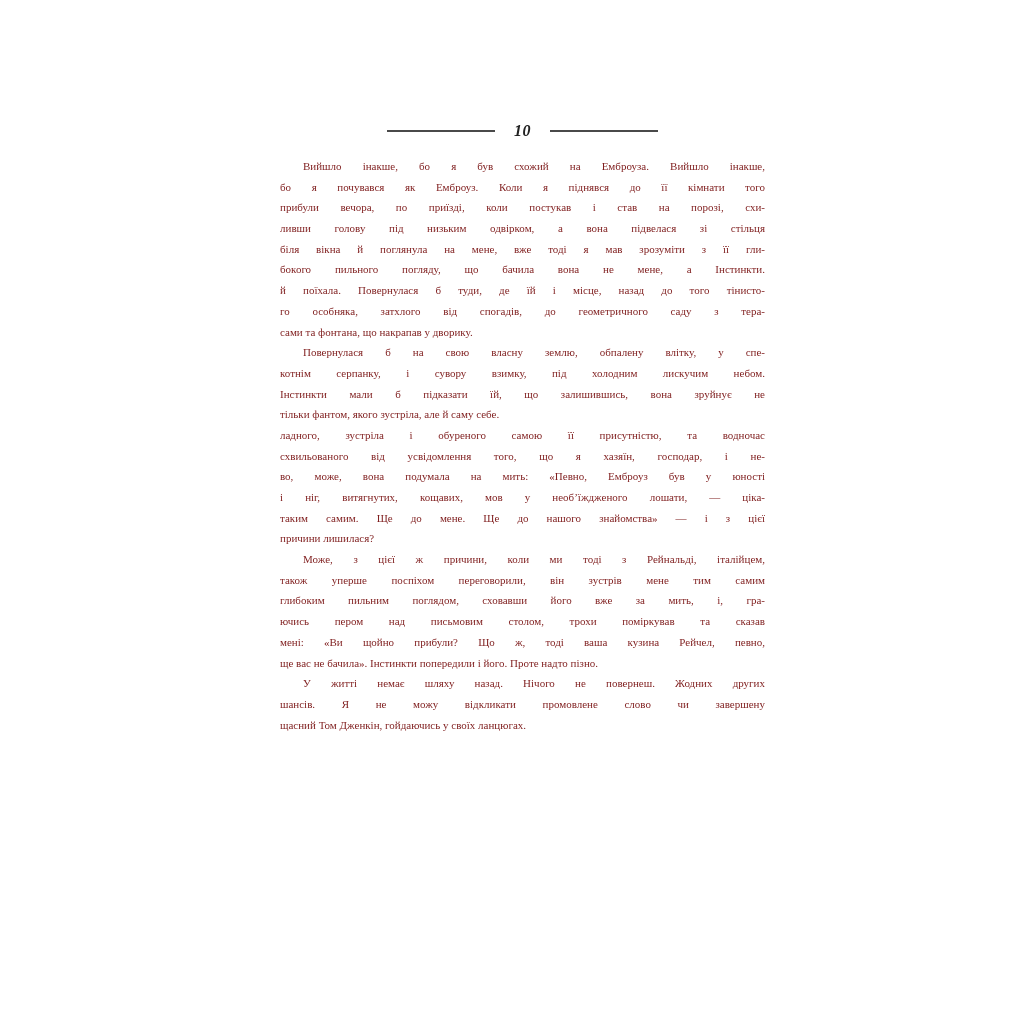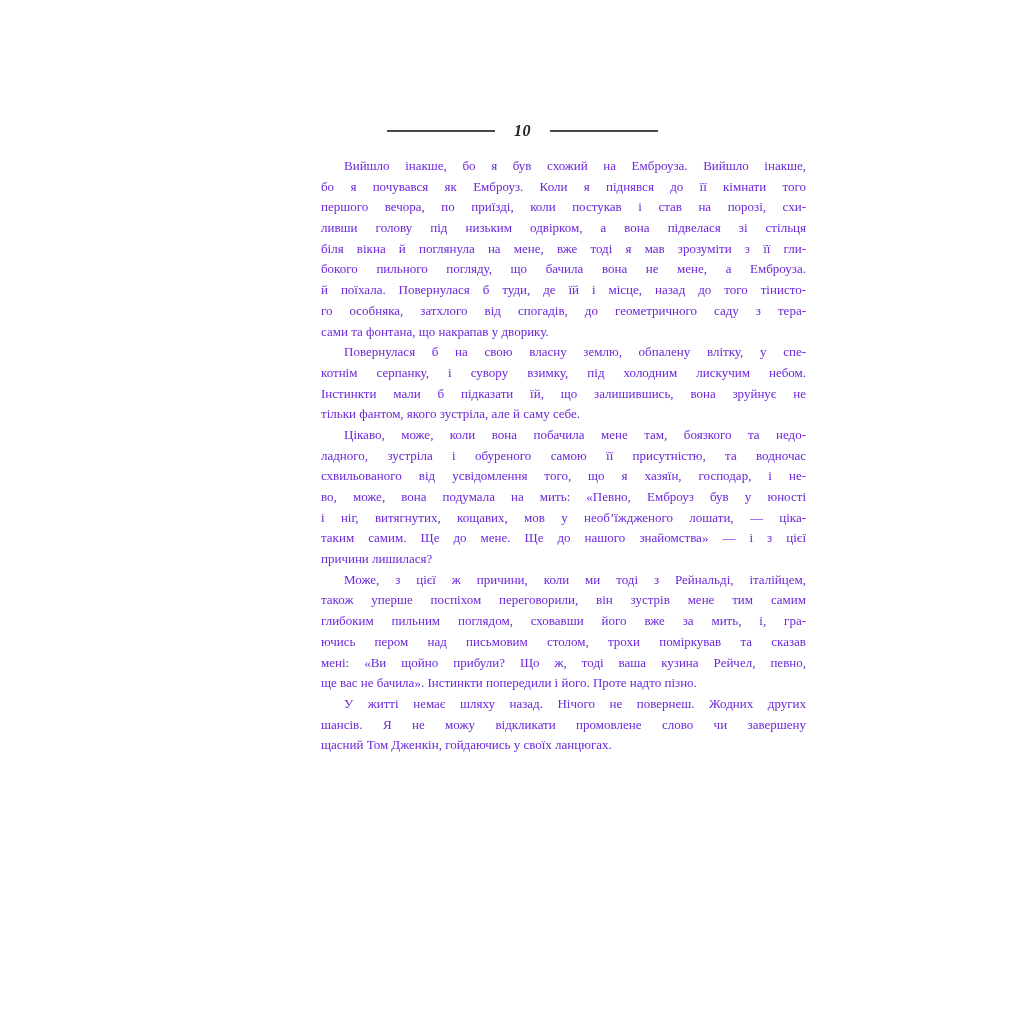--- a/index.html
+++ b/index.html
@@ -39,24 +39,23 @@
     font-size: 16px;
     line-height: 16px;
     color: #222222;
     letter-spacing: 0.5px;
   }
   .text-column {
     position: absolute;
     top: 156px;
     left: 280px;
     width: 485px;
-    font-size: 13px;
+    font-size: 11px;
     line-height: 20.7px;
-    color: #6d28d9;
-    margin-left: 41px;
+    color: #7f1d1d;
   }
   .paragraph {
     margin: 0;
     padding: 0;
   }
   .text-line {
     text-align: justify;
     text-align-last: justify;
     white-space: normal;
     height: 20.7px;
@@ -76,36 +75,35 @@
 <div class="page">
   <header class="page-header">
     <span class="rule"></span>
     <span class="page-number">10</span>
     <span class="rule"></span>
   </header>
   <main class="text-column" id="text-column">
       <div class="paragraph">
         <div class="text-line first">Вийшло інакше, бо я був схожий на Емброуза. Вийшло інакше,</div>
         <div class="text-line">бо я почувався як Емброуз. Коли я піднявся до її кімнати того</div>
-        <div class="text-line">першого вечора, по приїзді, коли постукав і став на порозі, схи-</div>
+        <div class="text-line">прибули вечора, по приїзді, коли постукав і став на порозі, схи-</div>
         <div class="text-line">ливши голову під низьким одвірком, а вона підвелася зі стільця</div>
         <div class="text-line">біля вікна й поглянула на мене, вже тоді я мав зрозуміти з її гли-</div>
-        <div class="text-line">бокого пильного погляду, що бачила вона не мене, а Емброуза.</div>
+        <div class="text-line">бокого пильного погляду, що бачила вона не мене, а Інстинкти.</div>
         <div class="text-line">й поїхала. Повернулася б туди, де їй і місце, назад до того тінисто-</div>
         <div class="text-line">го особняка, затхлого від спогадів, до геометричного саду з тера-</div>
         <div class="text-line last">сами та фонтана, що накрапав у дворику.</div>
       </div>
       <div class="paragraph">
         <div class="text-line first">Повернулася б на свою власну землю, обпалену влітку, у спе-</div>
         <div class="text-line">котнім серпанку, і сувору взимку, під холодним лискучим небом.</div>
         <div class="text-line">Інстинкти мали б підказати їй, що залишившись, вона зруйнує не</div>
         <div class="text-line last">тільки фантом, якого зустріла, але й саму себе.</div>
       </div>
       <div class="paragraph">
-        <div class="text-line first">Цікаво, може, коли вона побачила мене там, боязкого та недо-</div>
         <div class="text-line">ладного, зустріла і обуреного самою її присутністю, та водночас</div>
         <div class="text-line">схвильованого від усвідомлення того, що я хазяїн, господар, і не-</div>
         <div class="text-line">во, може, вона подумала на мить: «Певно, Емброуз був у юності</div>
         <div class="text-line">і ніг, витягнутих, кощавих, мов у необ’їждженого лошати, — ціка-</div>
         <div class="text-line">таким самим. Ще до мене. Ще до нашого знайомства» — і з цієї</div>
         <div class="text-line last">причини лишилася?</div>
       </div>
       <div class="paragraph">
         <div class="text-line first">Може, з цієї ж причини, коли ми тоді з Рейнальді, італійцем,</div>
         <div class="text-line">також уперше поспіхом переговорили, він зустрів мене тим самим</div>

